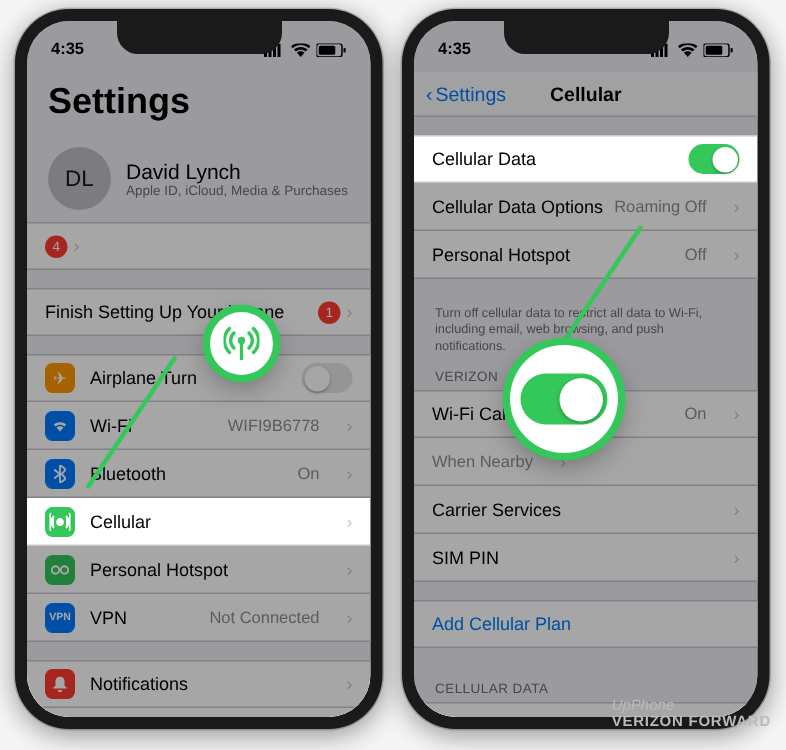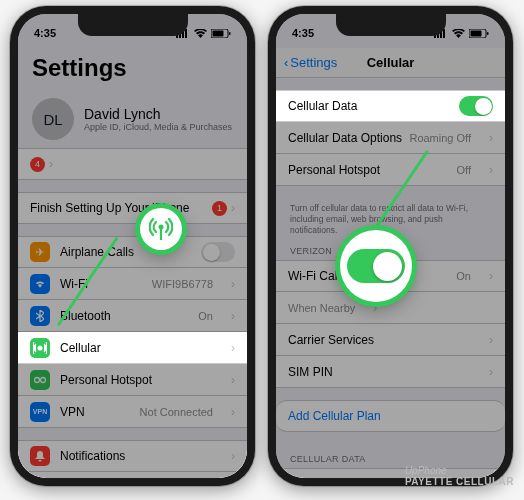--- a/index.html
+++ b/index.html
@@ -27,21 +27,21 @@
 .nav-title { font-size:13px; font-weight:600; }
 .nav-back { position:absolute; left:8px; display:flex; align-items:center; color:#007aff; font-size:13px; gap:2px; }
 
 .section { font-size:9px; color:#6d6d72; text-transform:uppercase; padding:10px 14px 4px; letter-spacing:0.3px; }
 
 .row { background:#fff; border-top:1px solid #c8c7cc; border-bottom:1px solid #c8c7cc; display:flex; align-items:center; padding:0 12px; height:32px; font-size:12px; color:#000; position:relative; }
 .row + .row { border-top:none; }
 .row .label { flex:1; white-space:nowrap; overflow:hidden; text-overflow:ellipsis; }
 .row .value { color:#8e8e93; font-size:11px; margin-right:18px; }
 .row .chev { color:#c7c7cc; font-size:12px; }
-.row.link { color:#007aff;border-radius:11px; }
+.row.link { color:#007aff; }
 .group { margin-bottom:12px; }
 .group .row:first-child { border-top:1px solid #c8c7cc; }
 
 .icon { width:20px; height:20px; border-radius:5px; margin-right:10px; display:flex; align-items:center; justify-content:center; color:#fff; font-size:11px; flex-shrink:0; }
 
 .avatar-row { display:flex; align-items:center; padding:8px 14px; gap:10px; }
 .avatar { width:42px; height:42px; border-radius:50%; background:#bfbfc4; color:#0f172a; display:flex; align-items:center; justify-content:center; font-size:15px; }
 .avatar-text .name { font-size:14px; }
 .avatar-text .sub { font-size:9px; color:#6d6d72; }
 
@@ -122,21 +122,21 @@
         <div class="row">
           <span class="label">Finish Setting Up Your iPhone</span>
           <span class="badge">1</span>
           <span class="chev">›</span>
         </div>
       </div>
 
       <div class="group">
         <div class="row">
           <span class="icon" style="background:#ff9500">✈︎</span>
-          <span class="label">Airplane Calls</span>
+          <span class="label">Airplane Turn</span>
           <span class="toggle"></span>
         </div>
         <div class="row">
           <span class="icon" style="background:#007aff">
             <svg width="12" height="9" viewBox="0 0 13 9">
                   <path d="M6.5 9L4 6.2c1.4-1.3 3.6-1.3 5 0L6.5 9zM2 4c2.5-2.3 6.5-2.3 9 0l-1.3 1.4c-1.8-1.6-4.6-1.6-6.4 0L2 4z" fill="#fff"></path>
                 </svg>
           </span>
           <span class="label">Wi-Fi</span>
           <span class="value">WIFI9B6778</span>
@@ -302,16 +302,16 @@
         <path d="M7 4c-3 3-3 7 0 10M17 4c3 3 3 7 0 10M4 1C-.5 5.5-.5 12.5 4 17M20 1c4.5 4.5 4.5 11.5 0 16" stroke="#34c759" stroke-width="2.2" fill="none" stroke-linecap="round"></path>
         <line x1="12" y1="11" x2="12" y2="22" stroke="#34c759" stroke-width="2.2"></line>
       </svg>
 </div>
 <div class="callout big" style="left:340px; top:230px;">
   <div class="big-toggle"></div>
 </div>
 
 <div class="watermark">
   <div>UpPhone</div>
-  <div class="pf">PAYETTE CELLULAR</div>
+  <div class="pf">VERIZON FORWARD</div>
 </div>
 
 </div>
 
 </body></html>

